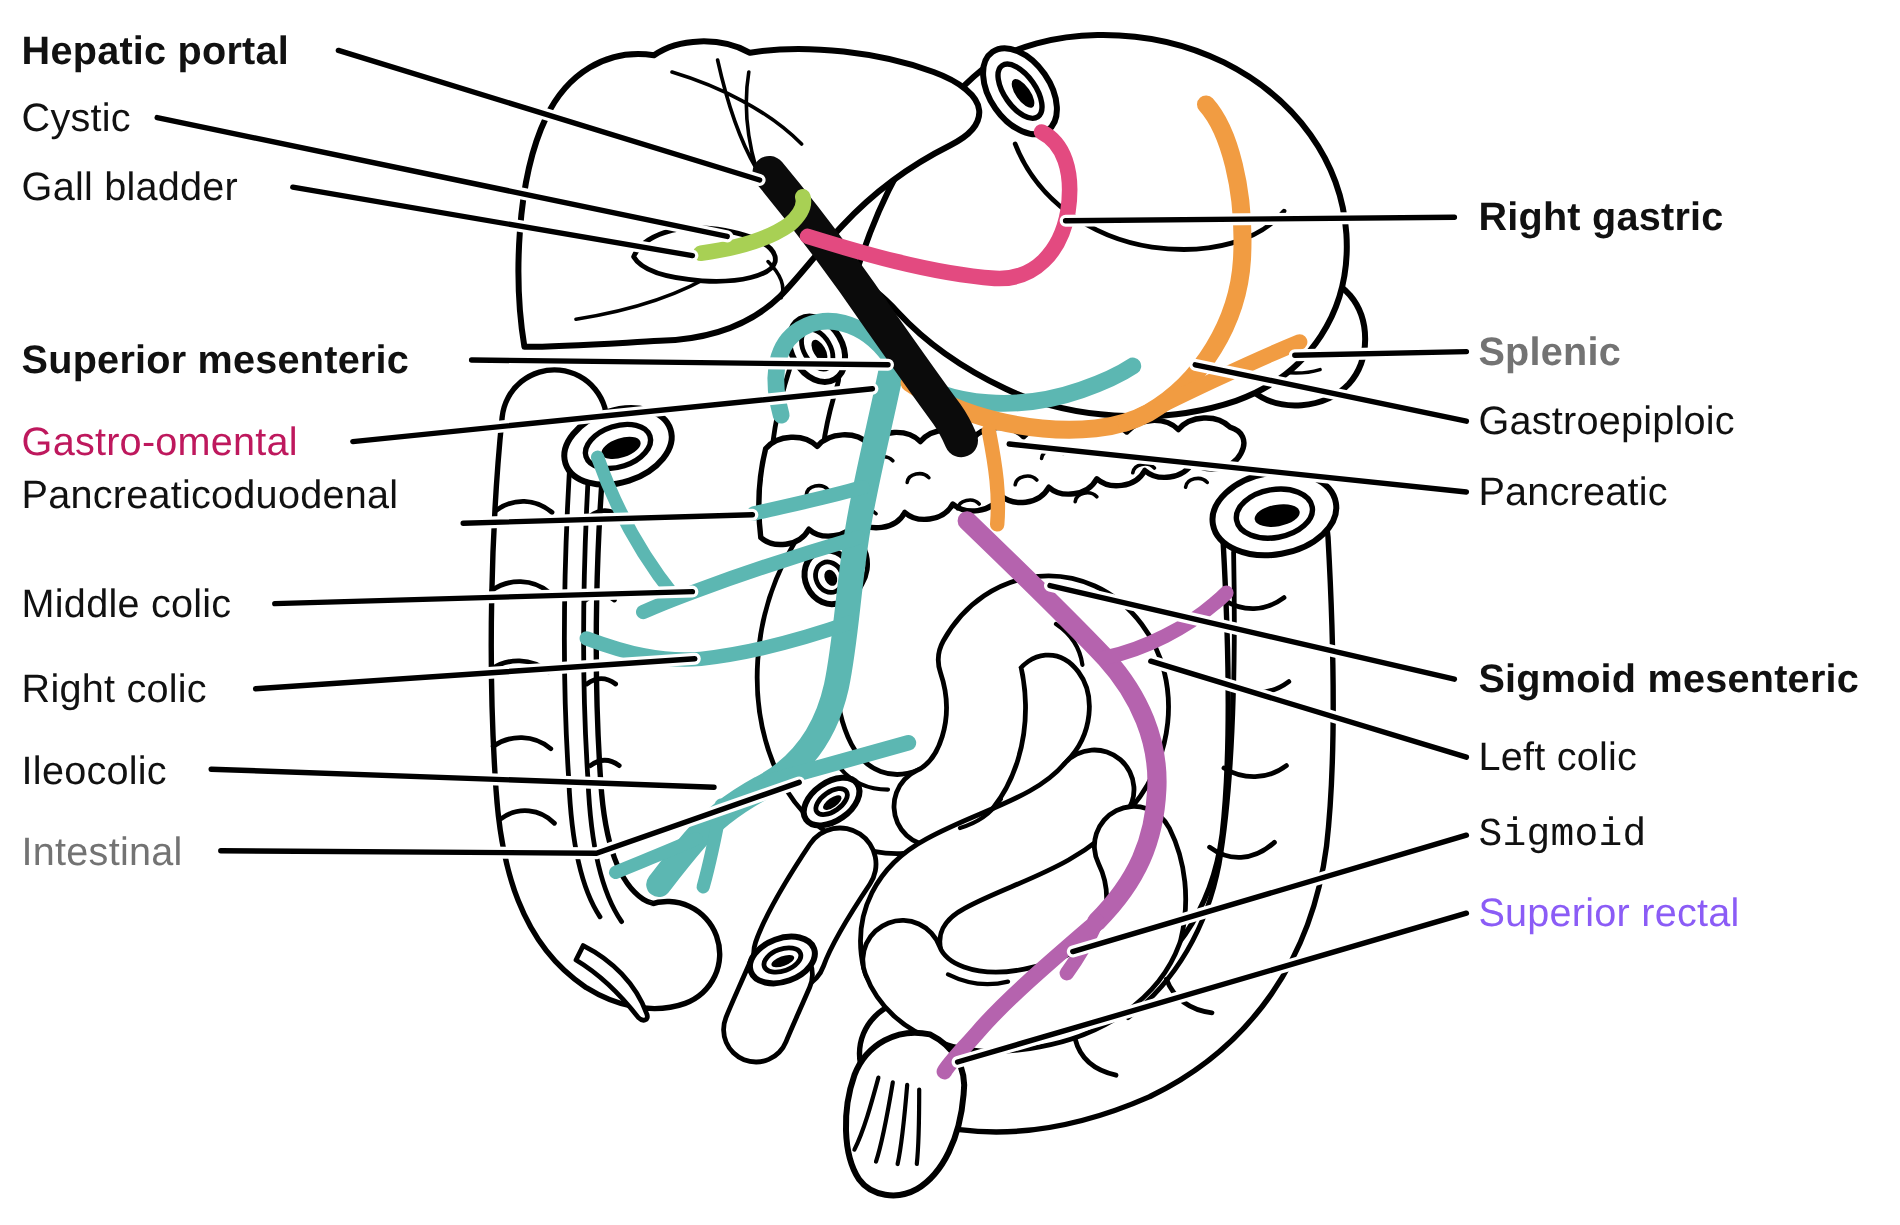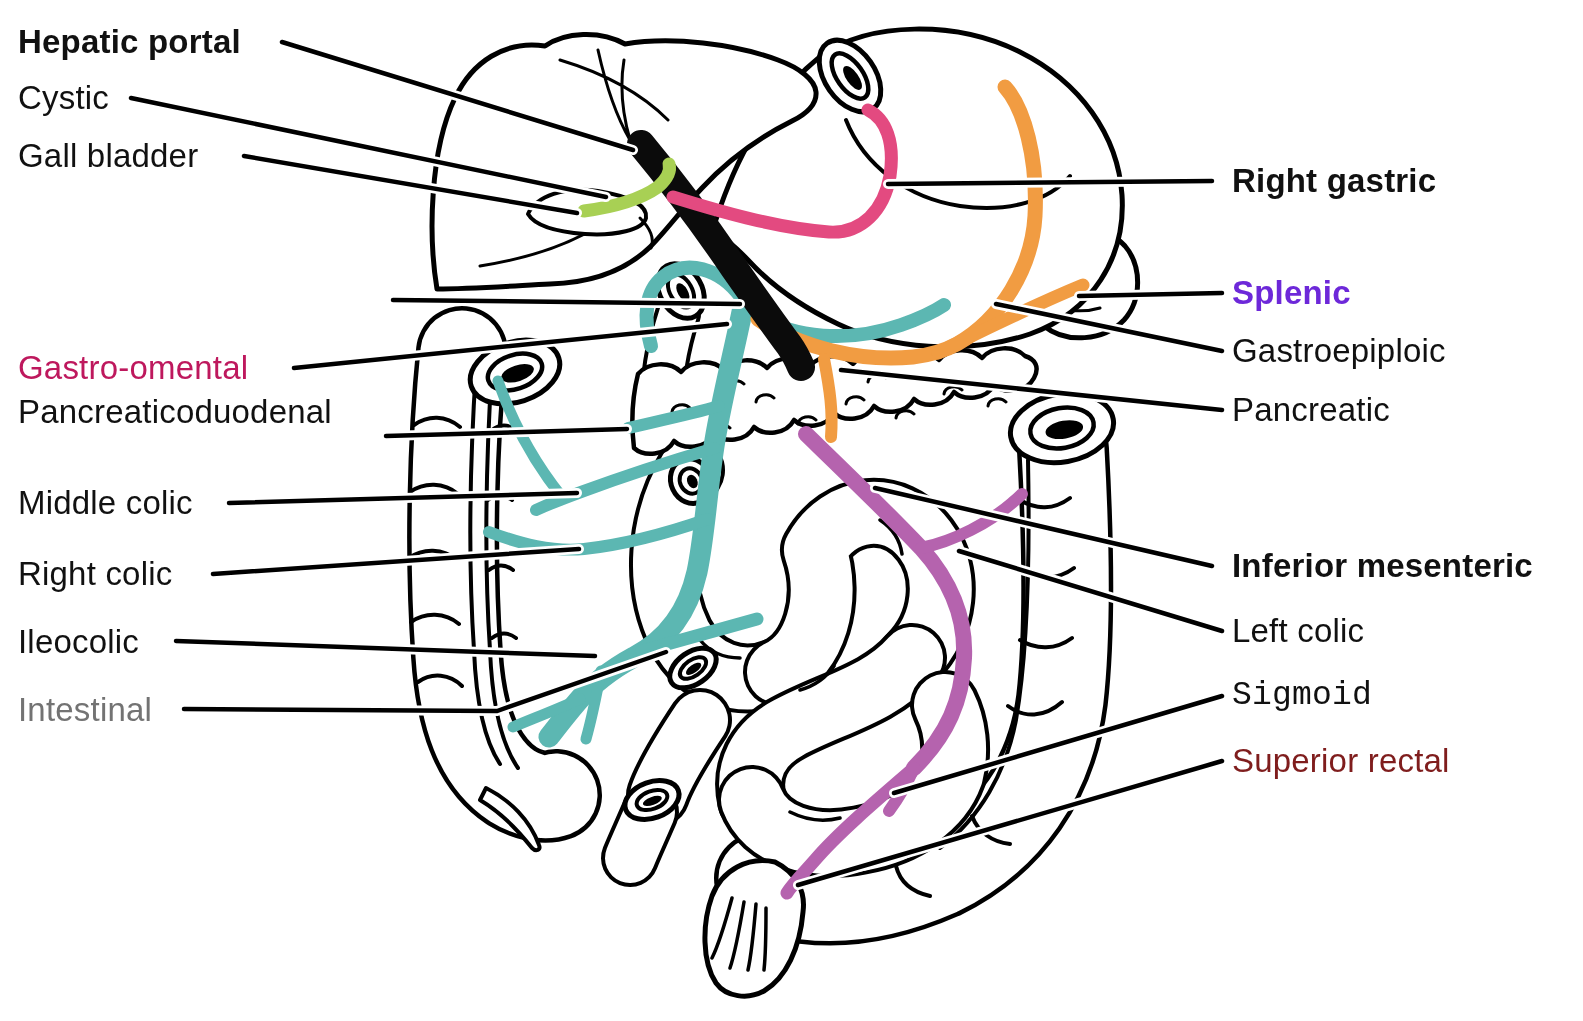--- a/index.html
+++ b/index.html
@@ -198,28 +198,29 @@
       <path d="M 1222,631 L 959,551"></path>
       <path d="M 1222,696 L 894,793"></path>
       <path d="M 1222,761 L 798,885"></path>
     </g>
   </g>
 </svg>
 
   <div class="label bold" style="left: 18px; top: 22px; color: rgb(17, 17, 17);">Hepatic portal</div>
   <div class="label" style="left: 18px; top: 78px; color: rgb(17, 17, 17);">Cystic</div>
   <div class="label" style="left: 18px; top: 136px; color: rgb(17, 17, 17);">Gall bladder</div>
+  <div class="label bold" style="left: 18px; top: 280px; color: rgb(17, 17, 17);">Superior mesenteric</div>
   <div class="label" style="left: 18px; top: 348px; color: #be185d;">Gastro-omental</div>
   <div class="label" style="left: 18px; top: 392px; color: rgb(17, 17, 17);">Pancreaticoduodenal</div>
   <div class="label" style="left: 18px; top: 483px; color: rgb(17, 17, 17);">Middle colic</div>
   <div class="label" style="left: 18px; top: 554px; color: rgb(17, 17, 17);">Right colic</div>
   <div class="label" style="left: 18px; top: 622px; color: rgb(17, 17, 17);">Ileocolic</div>
   <div class="label" style="left: 18px; top: 690px; color: #737373;">Intestinal</div>
 
   <div class="label" style="left: 1232px; top: 161px; color: rgb(17, 17, 17); font-weight: bold;">Right gastric</div>
-  <div class="label bold" style="left: 1232px; top: 273px; color: #6d28d9;">Splenic</div>
+  <div class="label bold" style="left: 1232px; top: 273px; color: #737373;">Splenic</div>
   <div class="label" style="left: 1232px; top: 331px; color: rgb(17, 17, 17);">Gastroepiploic</div>
   <div class="label" style="left: 1232px; top: 390px; color: rgb(17, 17, 17);">Pancreatic</div>
-  <div class="label bold" style="left: 1232px; top: 546px; color: rgb(17, 17, 17);">Inferior mesenteric</div>
+  <div class="label bold" style="left: 1232px; top: 546px; color: rgb(17, 17, 17);">Sigmoid mesenteric</div>
   <div class="label" style="left: 1232px; top: 611px; color: rgb(17, 17, 17);">Left colic</div>
   <div class="label" style="left: 1232px; top: 676px; color: rgb(17, 17, 17); font-family: Liberation Mono, monospace;">Sigmoid</div>
-  <div class="label" style="left: 1232px; top: 741px; color: #7f1d1d;">Superior rectal</div>
+  <div class="label" style="left: 1232px; top: 741px; color: #8b5cf6;">Superior rectal</div>
 </div>
 
 </body></html>

